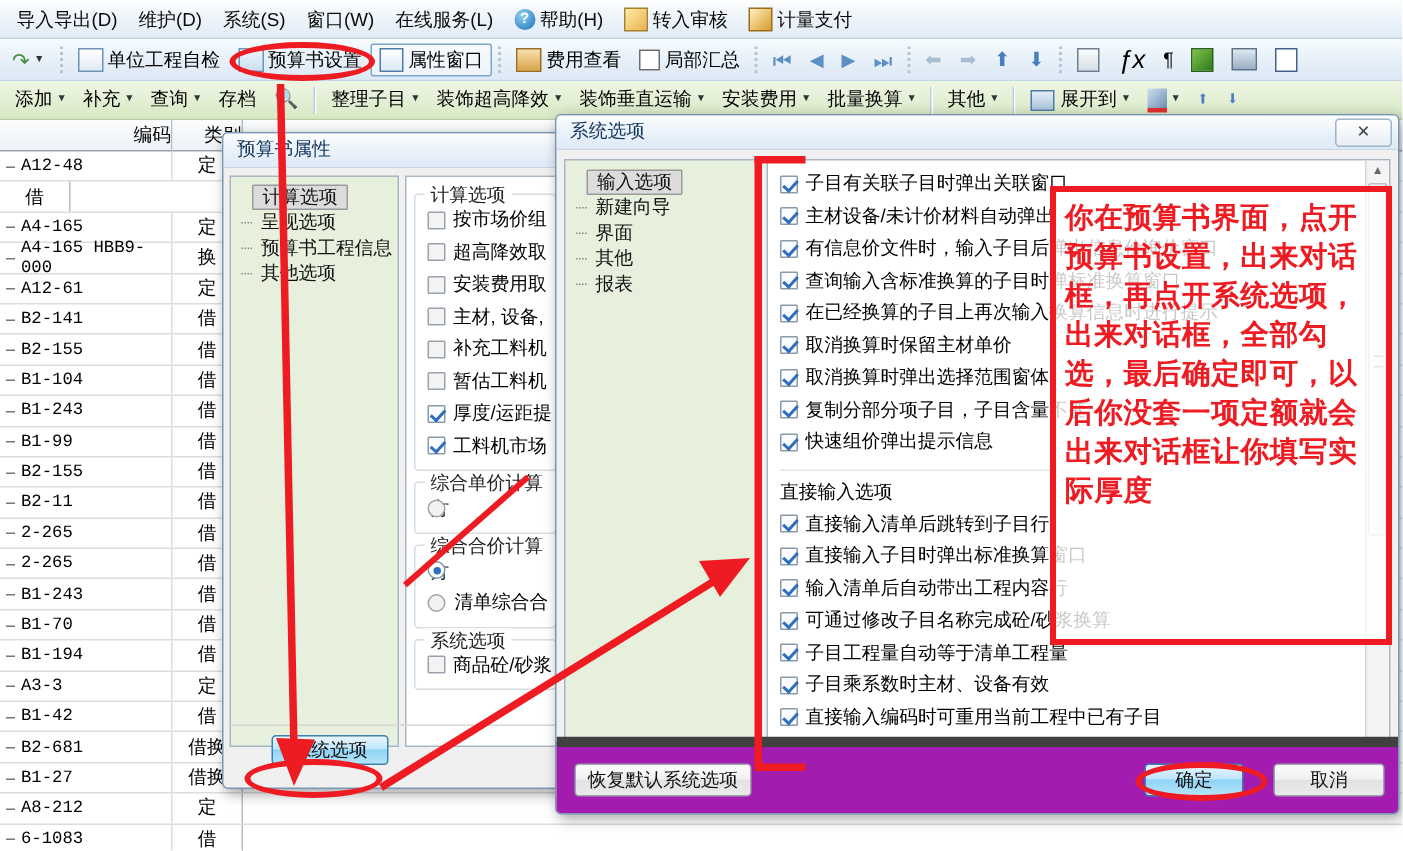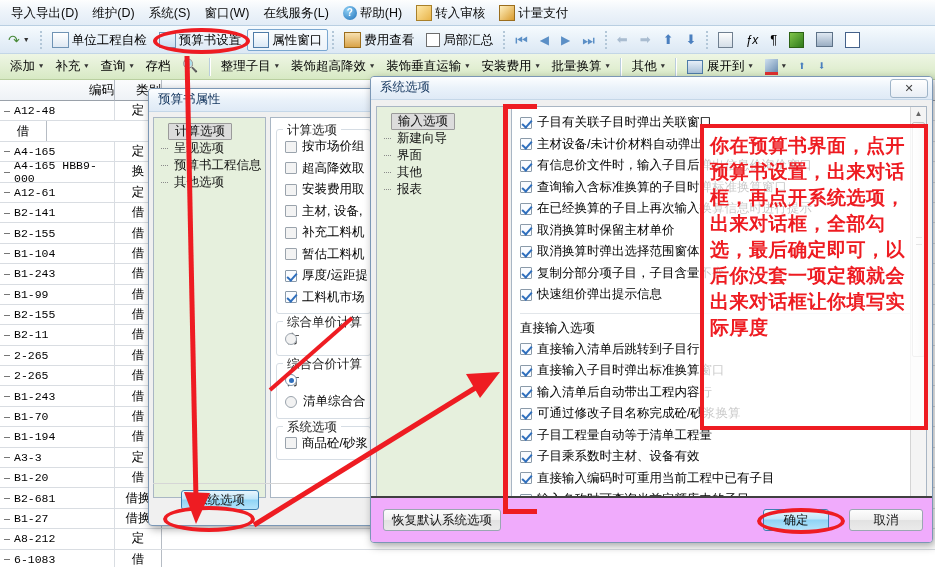--- a/index.html
+++ b/index.html
@@ -248,21 +248,21 @@
     </div>
   <div class="tb-btn">
       <span style="color:#4a7fbf;font-size:13px;">⬇</span>
     </div>
   <div class="dotsep"></div>
 
   <div class="tb-btn">
       <span style="display:inline-block;width:13px;height:14px;background:linear-gradient(to bottom,#fdfdfd,#d4dee8);border:1px solid #6f7f90;"></span>
     </div>
   <div class="tb-btn">
-      <span style="font-style:italic;font-size:12px;">ƒx</span>
+      <span style="font-style:italic;font-size:17px;">ƒx</span>
     </div>
   <div class="tb-btn">
       <span style="font-size:13px;">¶</span>
     </div>
   <div class="tb-btn">
       <span style="display:inline-block;width:13px;height:14px;background:linear-gradient(135deg,#7fc44a,#2f7a1c);border:1px solid #2c6215;"></span>
     </div>
   <div class="tb-btn">
       <span style="display:inline-block;width:15px;height:13px;background:linear-gradient(to bottom,#dfe8f2,#9aaec3);border:1px solid #5d7288;"></span>
     </div>
@@ -424,21 +424,21 @@
         <div class="gcell-code">B1-194</div>
         <div class="gcell-type">借</div>
         <div class="gcell-name"></div>
       </div>
       <div class="grow">
         <div class="gcell-code">A3-3</div>
         <div class="gcell-type">定</div>
         <div class="gcell-name"></div>
       </div>
       <div class="grow">
-        <div class="gcell-code">B1-20</div>
+        <div class="gcell-code">B1-42</div>
         <div class="gcell-type">借</div>
         <div class="gcell-name"></div>
       </div>
       <div class="grow">
         <div class="gcell-code">B2-681</div>
         <div class="gcell-type">借换</div>
         <div class="gcell-name"></div>
       </div>
       <div class="grow">
         <div class="gcell-code">B1-27</div>
@@ -630,22 +630,22 @@
         </div>
       <div class="vscroll" style="height:100%;">
         <div class="arrow">▲</div>
         <div class="vthumb" style="height:235px;margin-top:1px;"></div>
         <div style="flex:1;"></div>
         <div class="arrow">▼</div>
       </div>
     </div>
   </div>
 
-  <div style="position:absolute;left:0;right:0;bottom:0;height:44px;border-top:2px solid #404040;
-              background:#f0abfc;border-radius:0 0 3px 3px;font-family:Liberation Serif, serif;">
+  <div style="position:absolute;left:0;right:0;bottom:0;height:44px;border-top:7px solid #404040;
+              background:#a21caf;border-radius:0 0 3px 3px;font-family:Liberation Serif, serif;">
     <div class="btn" style="position:absolute;left:12px;top:11px;width:118px;height:22px;line-height:20px;">恢复默认系统选项</div>
     <div class="btn primary" style="position:absolute;left:392px;top:11px;width:66px;height:22px;line-height:20px;">确定</div>
     <div class="btn" style="position:absolute;left:478px;top:11px;width:74px;height:22px;line-height:20px;">取消</div>
   </div>
 </div>
 
 <div class="ellipse abs" style="left:153px;top:28px;width:97px;height:26px;"></div>
 
 <div class="ellipse abs" style="left:163px;top:506px;width:92px;height:26px;"></div>
 

